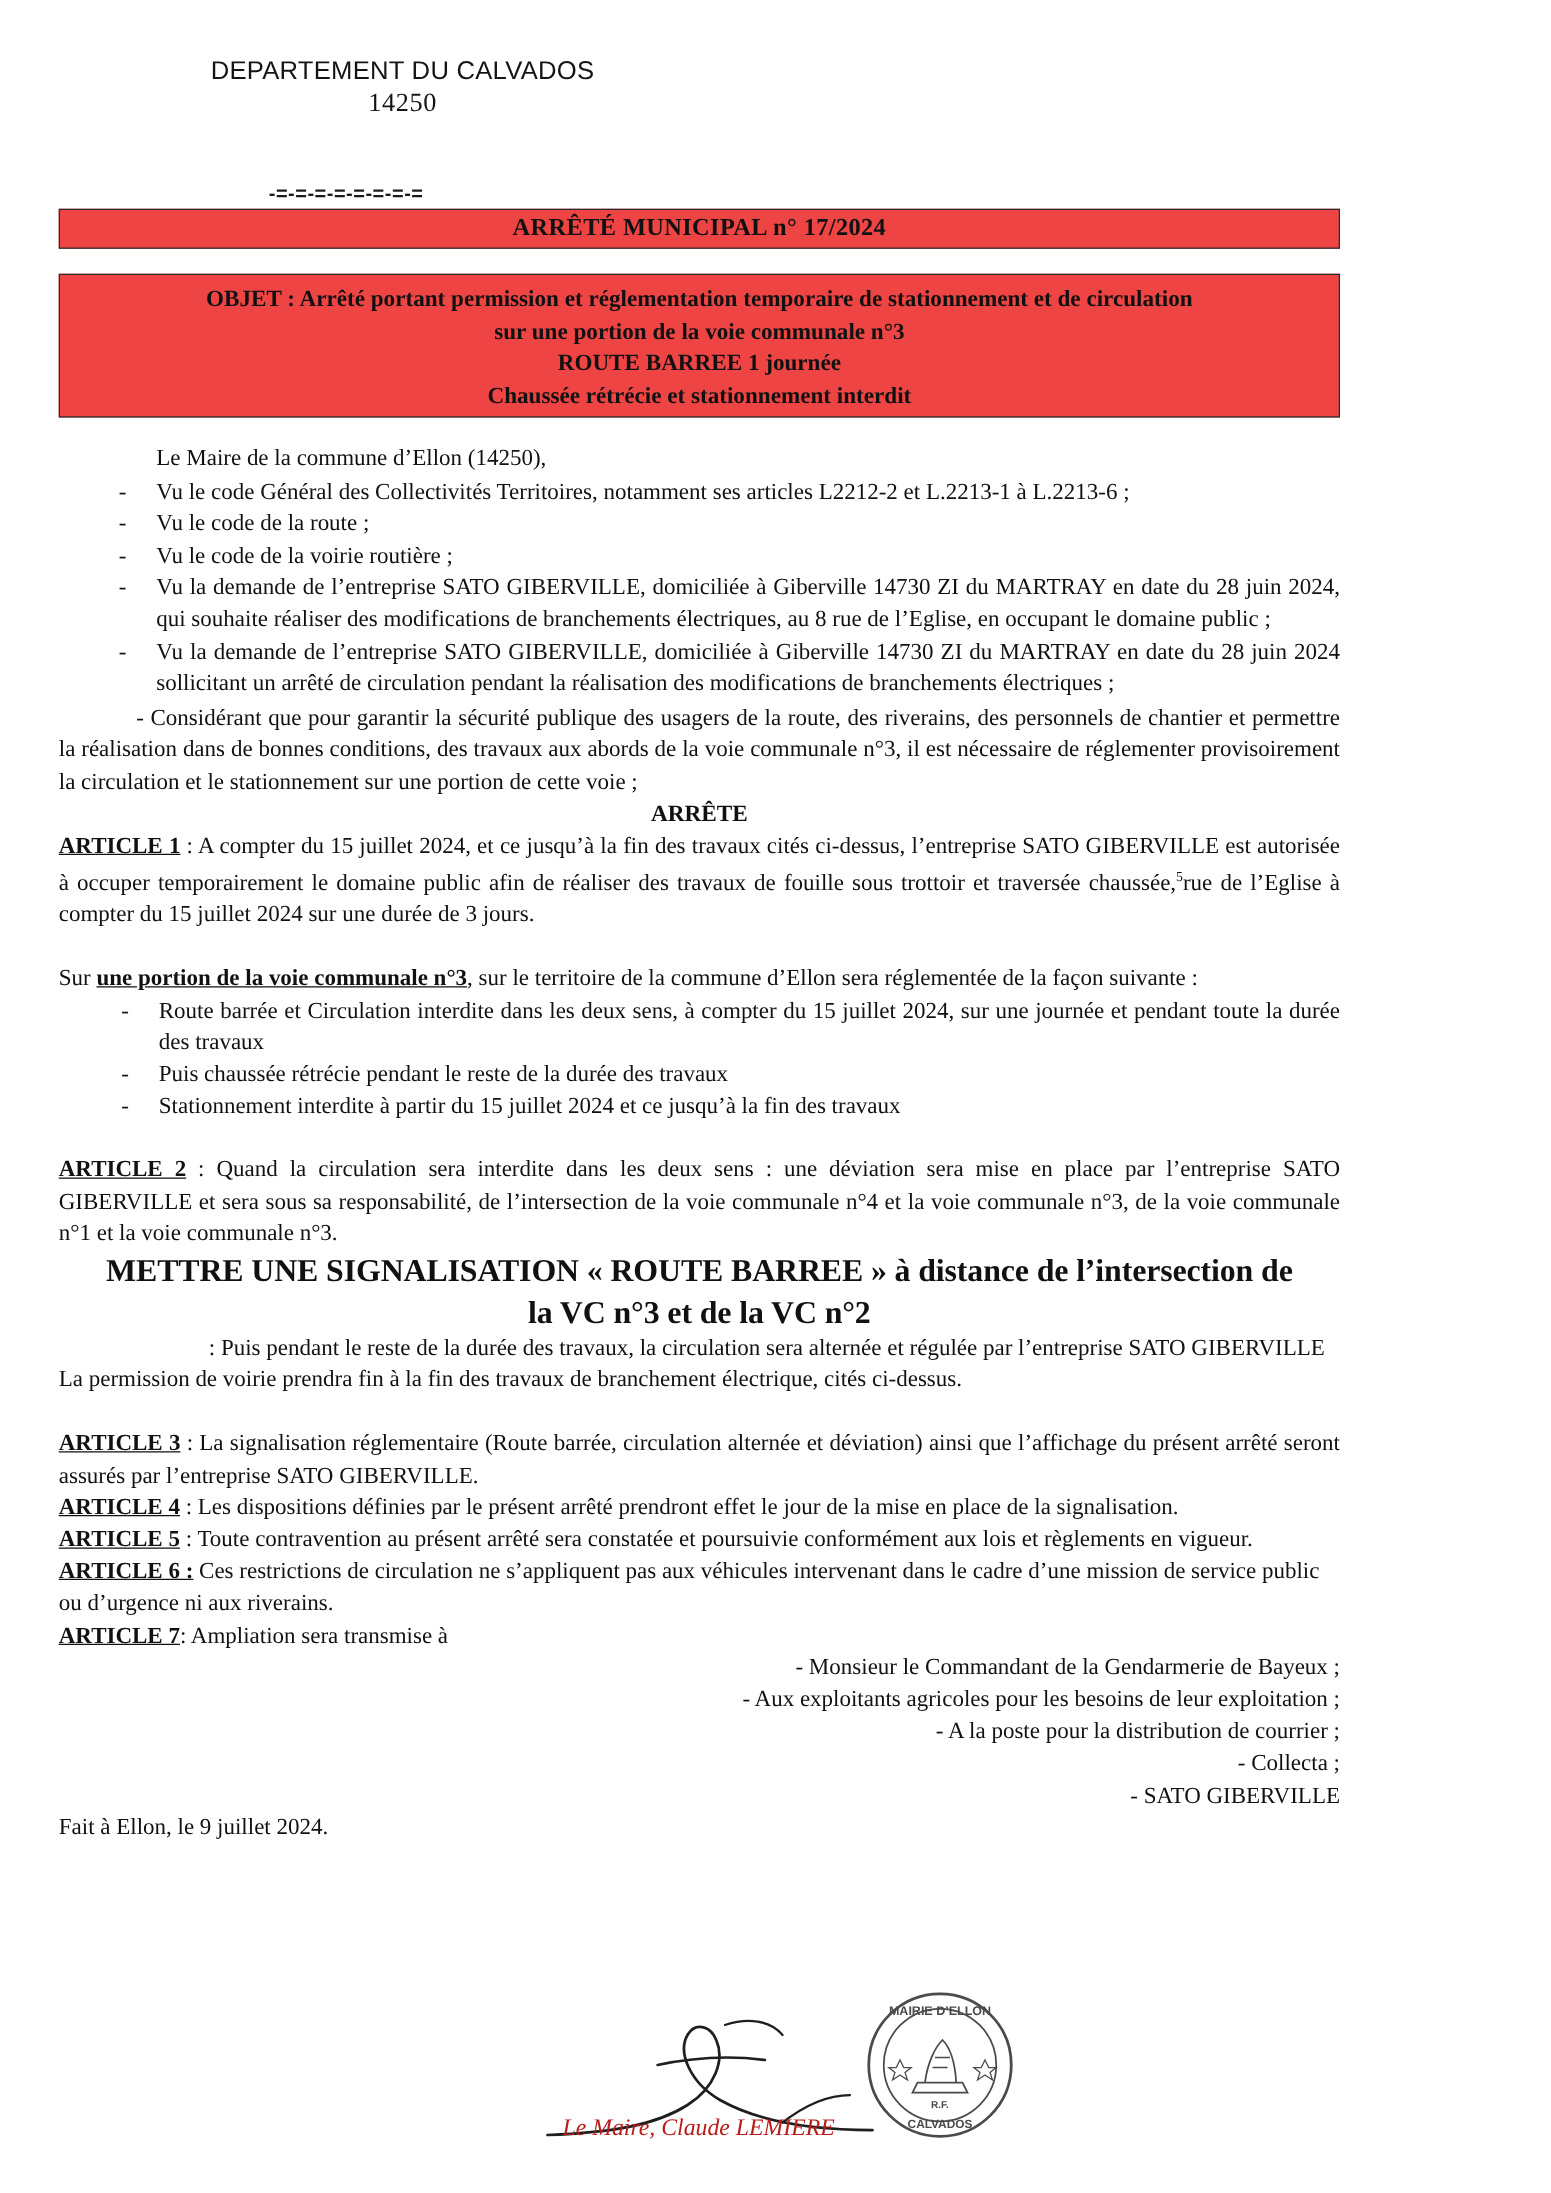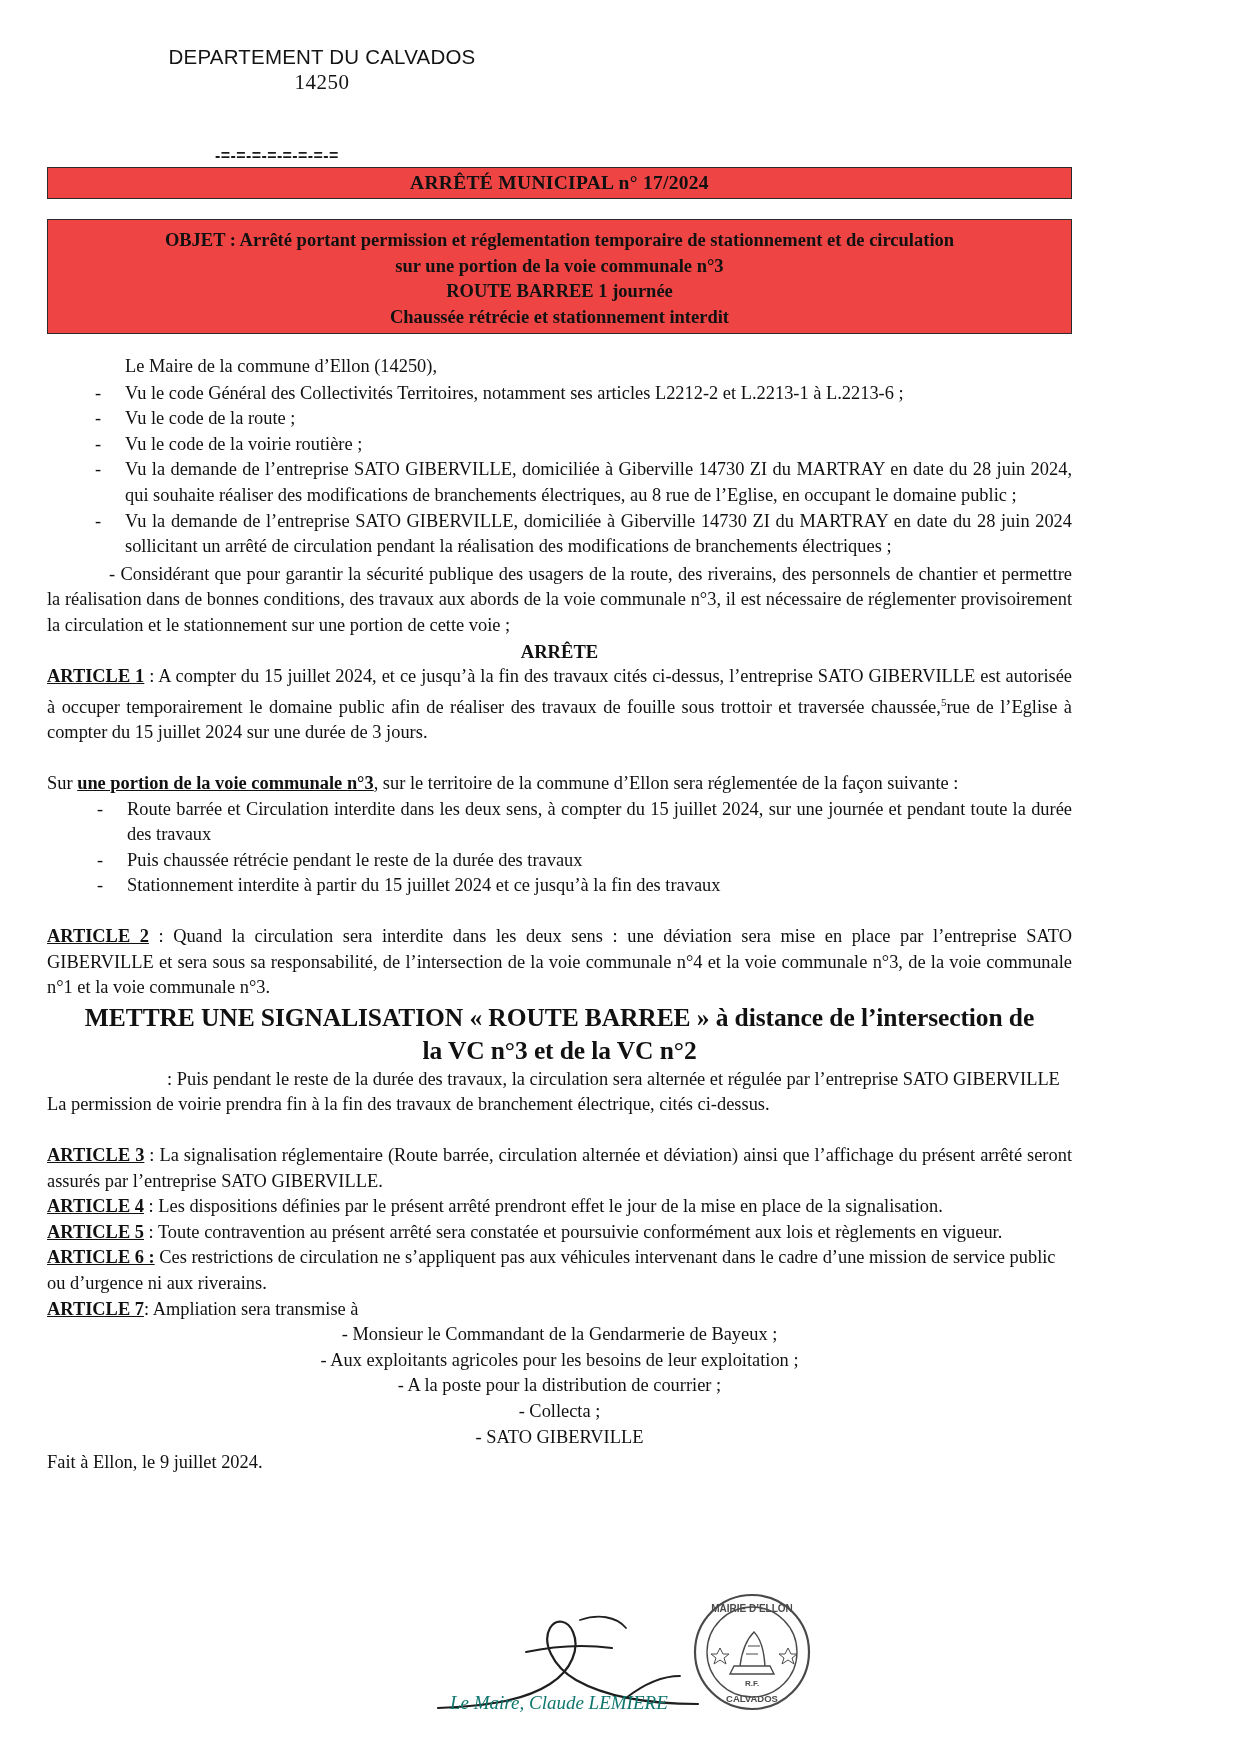--- a/index.html
+++ b/index.html
@@ -168,37 +168,37 @@
     font-weight: 700;
     font-size: 25.5px;
     line-height: 33px;
     margin: 0;
     letter-spacing: -.1px;
   }
   .puis-line {
     text-indent: 120px;
     text-align: justify;
   }
-  .ampl-list .it { text-align: center; }
+  .ampl-list .it { text-align: right; }
 
   
   .sig-area {
     position: absolute;
     left: 430px;
     top: 1580px;
     width: 640px;
     height: 170px;
   }
   .sig-script {
     position: absolute;
     left: 20px;
     top: 112px;
     font-size: 19px;
     font-style: italic;
-    color: #0f766e;
+    color: #b91c1c;
     white-space: nowrap;
   }
   .sig-stroke {
     position: absolute;
     left: 0;
     top: 0;
     width: 400px;
     height: 150px;
     pointer-events: none;
   }

